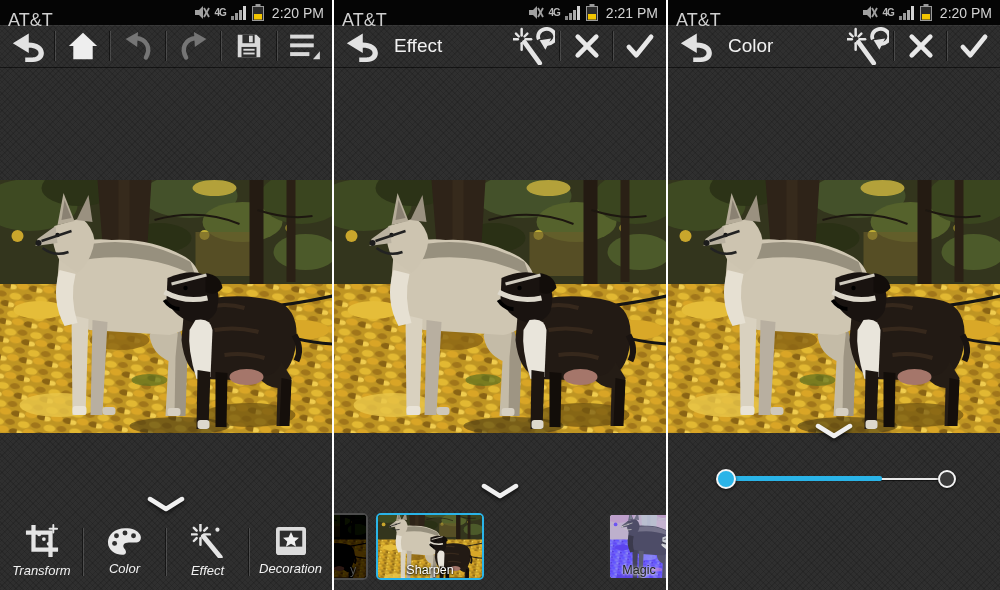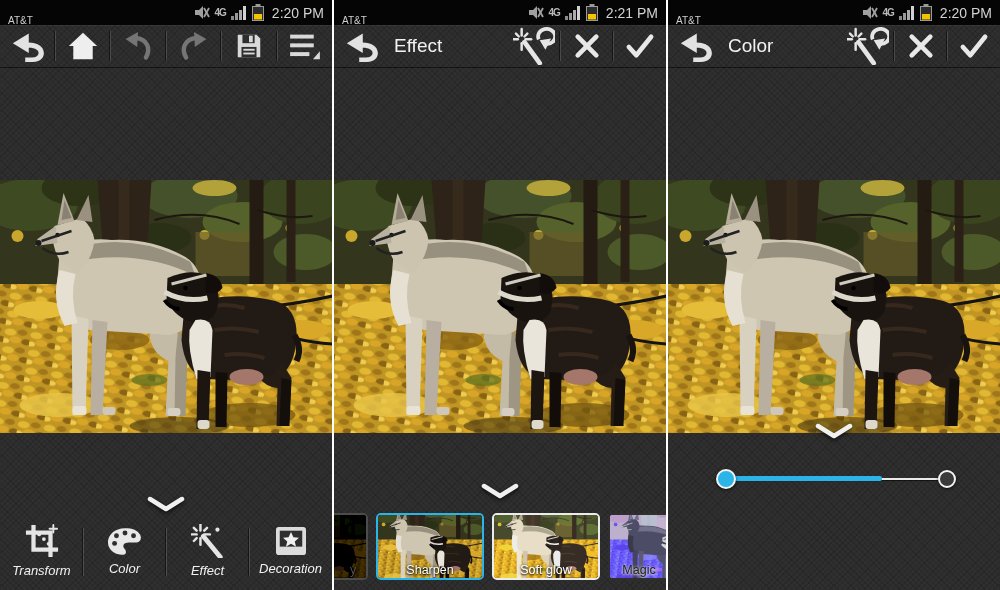--- a/index.html
+++ b/index.html
@@ -7,21 +7,21 @@
   .screen{width:1000px;height:590px;display:flex;background:#000;overflow:hidden;}
   .panel{position:relative;width:332px;height:590px;overflow:hidden;
     background-color:#2f2f2f;
     background-image:
       repeating-linear-gradient(45deg, rgba(0,0,0,.13) 0 1px, transparent 1px 4px),
       repeating-linear-gradient(-45deg, rgba(0,0,0,.13) 0 1px, transparent 1px 4px);}
   .vdivider{width:2px;height:590px;background:#fff;}
   
   .statusbar{position:absolute;top:0;left:0;right:0;height:25px;background:#050505;
     display:flex;align-items:center;padding:0 8px;z-index:5;}
-  .carrier{color:#cfcfcf;font-size:10px;margin-top:16px;}
+  .carrier{color:#cfcfcf;font-size:18px;margin-top:16px;}
   .sb-spacer{flex:1;}
   .sb-icons{display:flex;align-items:center;gap:5px;}
   .net-label{color:#b9b9b9;font-size:10px;font-weight:bold;letter-spacing:-1px;}
   .time{color:#d2d2d2;font-size:14px;margin-left:3px;}
   
   .topbar{position:absolute;top:25px;left:0;right:0;height:43px;display:flex;align-items:center;
     border-bottom:1px solid rgba(0,0,0,.55);box-shadow:inset 0 1px 0 rgba(255,255,255,.05);z-index:4;}
   .tool-slot{flex:1;height:100%;display:flex;align-items:center;justify-content:center;cursor:pointer;}
   .slot-div{width:1px;height:30px;background:rgba(255,255,255,.14);box-shadow:-1px 0 0 rgba(0,0,0,.5);}
   .hdr-back{width:54px;height:100%;display:flex;align-items:center;justify-content:center;cursor:pointer;}
@@ -439,26 +439,20 @@
             <use href="#dogphoto"></use>
           </svg>
         <span class="thumb-label" style="left:74px;width:34px;right:auto">y</span>
       </div>
       <div class="thumb selected" style="left:42px">
         <svg>
             <use href="#dogphoto"></use>
           </svg>
         <span class="thumb-label">Sharpen</span>
       </div>
-      <div class="thumb f-softglow" style="left:158px">
-        <svg>
-            <use href="#dogphoto"></use>
-          </svg>
-        <span class="thumb-label">Soft glow</span>
-      </div>
       <div class="thumb f-invert" style="left:274px">
         <svg>
             <use href="#dogphoto"></use>
           </svg>
         <span class="thumb-label" style="left:0;width:58px;right:auto">Magic</span>
       </div>
     </div>
   </div>
 
   <div class="vdivider"></div>

